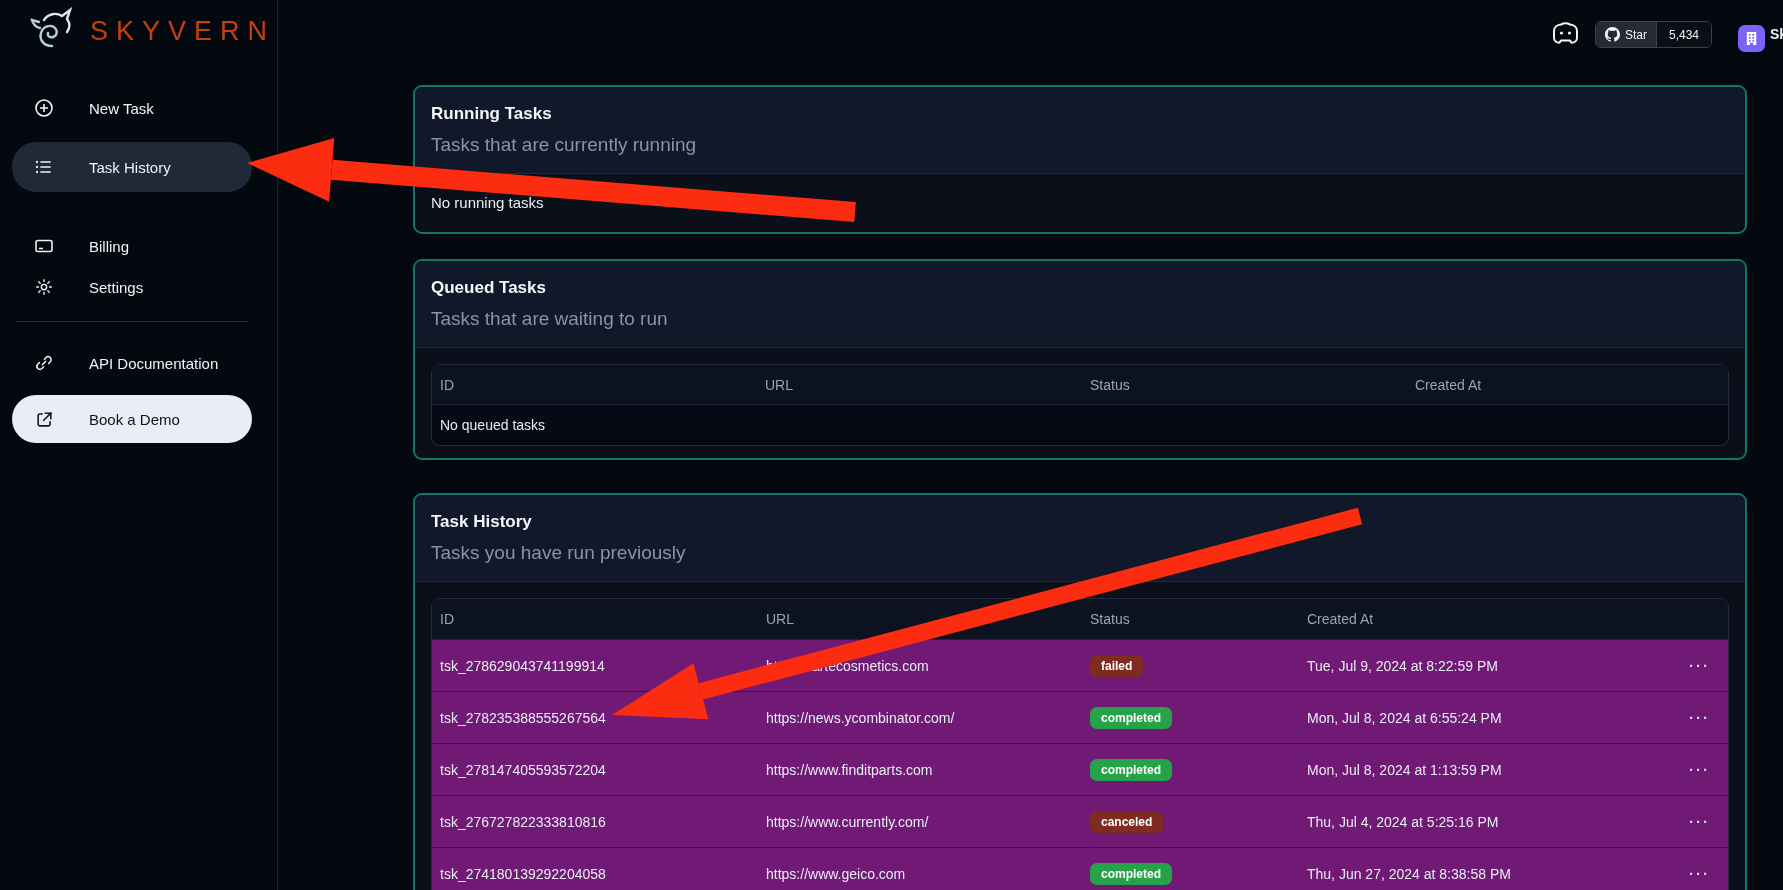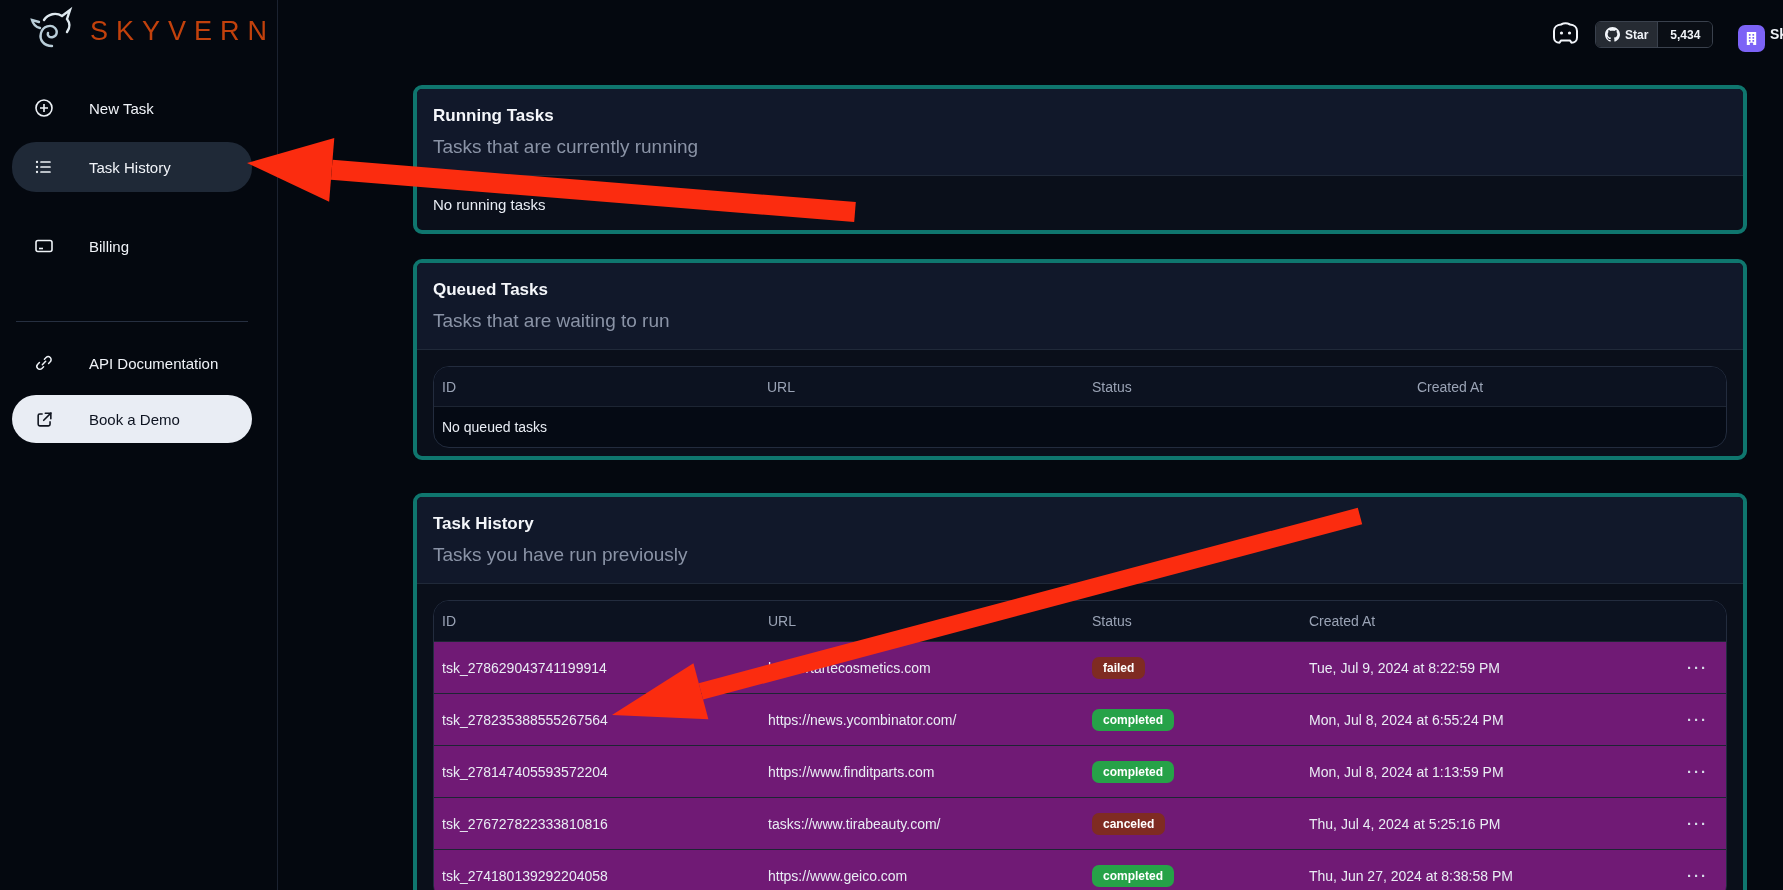--- a/index.html
+++ b/index.html
@@ -19,36 +19,36 @@
               display:flex; align-items:center; gap:35px; padding-left:22px;
               border-radius:24px; font-size:15px; color:#f0f3f8; cursor:pointer; }
   .nav-item.active { background:#1f2937; height:50px; }
   .nav-item .ic { width:20px; height:20px; flex:0 0 20px; display:flex; align-items:center; justify-content:center; }
   .side-divider { position:absolute; left:16px; top:321px; width:232px; height:1px; background:#262f40; }
   .nav-item.cta { background:#e9edf4; color:#0d1320; height:48px; font-weight:500; }
   
   .topbar-item { position:absolute; }
   .gh-btn { left:1595px; top:21px; height:27px; display:flex; align-items:stretch;
             border:1px solid #3a414d; border-radius:6px; overflow:hidden;
-            font-size:12px; font-weight:700; color:#f0f3f8; cursor:pointer; }
+            font-size:12px; font-weight:400; color:#f0f3f8; cursor:pointer; }
   .gh-left { background:#262b33; display:flex; align-items:center; gap:5px; padding:0 9px; }
   .gh-right { background:#0a0e15; display:flex; align-items:center; padding:0 12px; border-left:1px solid #3a414d; }
   .avatar { left:1738px; top:25px; width:27px; height:27px; border-radius:7px;
             display:flex; align-items:center; justify-content:center; cursor:pointer; }
   .org-clip { left:1770px; top:26px; font-size:14px; font-weight:600; color:#eef2f7; white-space:nowrap; }
   
   .card { position:absolute; left:413px; width:1334px; background:#0a0f1a;
-          border:4px solid #0f766e; border-radius:9px; overflow:hidden; }
+          border:2px solid #0f766e; border-radius:9px; overflow:hidden; }
   .card-header { background:#11182a; border-bottom:1px solid #202939; padding:17px 16px 0 16px; }
   .card-title { font-size:17px; font-weight:700; color:#f4f6fa; }
   .card-sub { font-size:19px; color:#8a93a6; margin-top:10px; padding-bottom:17px; }
   .card-body { padding:16px; }
   .empty-line { font-size:15px; color:#e9edf4; padding:20px 0 0 16px; }
   
-  .tbl { border:1px solid #232c3e; border-radius:16px; overflow:hidden; background:#050a14; }
+  .tbl { border:1px solid #232c3e; border-radius:9px; overflow:hidden; background:#050a14; }
   .tr { display:grid; align-items:center; }
   .tr.head { background:#0c1220; color:#9aa3b5; font-size:14px; }
   .tr.head .td { font-weight:500; }
   .td { padding:0 8px; font-size:14px; white-space:nowrap; overflow:hidden; }
   .grid-q { grid-template-columns:325px 325px 325px 323px; height:39px; }
   .grid-h { grid-template-columns:326px 324px 217px 353px 1fr; }
   .tr.head.grid-h { height:40px; }
   .tr.row { border-top:1px solid #1d2533; height:52px; background:#701a75; }
   .tr.rowq { border-top:1px solid #1d2533; height:41px; }
   .badge { display:inline-block; padding:4px 11px; border-radius:7px;
@@ -99,20 +99,31 @@
   <div class="nav-item" style="top:224px">
     <span class="ic">
       <svg class="icon" width="20" height="20" viewBox="0 0 20 20" fill="none" stroke="#eef2f7" stroke-width="1.6">
           <rect x="2" y="4.5" width="16" height="11" rx="2"></rect>
           <path d="M5 12.5h4"></path>
         </svg>
     </span>
     <span>Billing</span>
   </div>
 
+  <div class="nav-item" style="top:265px">
+    <span class="ic">
+      <svg class="icon" width="20" height="20" viewBox="0 0 24 24" fill="none" stroke="#eef2f7" stroke-width="1.7">
+        <circle cx="12" cy="12" r="3.2"></circle>
+        <g stroke-linecap="round">
+          <path d="M12 3.2v2.2M12 18.6v2.2M3.2 12h2.2M18.6 12h2.2M5.8 5.8l1.6 1.6M16.6 16.6l1.6 1.6M18.2 5.8l-1.6 1.6M7.4 16.6l-1.6 1.6"></path>
+        </g>
+      </svg>
+    </span>
+    <span>Settings</span>
+  </div>
 
   <div class="side-divider"></div>
 
   <div class="nav-item" style="top:341px">
     <span class="ic">
       <svg class="icon" width="20" height="20" viewBox="0 0 24 24" fill="none" stroke="#eef2f7" stroke-width="1.8" stroke-linecap="round">
           <path d="M10 14 L14 10"></path>
           <path d="M12.5 7.5l2-2a3.5 3.5 0 0 1 5 5l-2 2"></path>
           <path d="M11.5 16.5l-2 2a3.5 3.5 0 0 1-5-5l2-2"></path>
         </svg>
@@ -216,21 +227,21 @@
           </div>
           <div class="tr row grid-h">
             <div class="td">tsk_278147405593572204</div>
             <div class="td">https://www.finditparts.com</div>
             <div class="td"><span class="badge badge-green">completed</span></div>
             <div class="td">Mon, Jul 8, 2024 at 1:13:59 PM</div>
             <div class="td menu-td">···</div>
           </div>
           <div class="tr row grid-h">
             <div class="td">tsk_276727822333810816</div>
-            <div class="td">tasks://www.tirabeauty.com/</div>
+            <div class="td">https://www.currently.com/</div>
             <div class="td"><span class="badge badge-red">canceled</span></div>
             <div class="td">Thu, Jul 4, 2024 at 5:25:16 PM</div>
             <div class="td menu-td">···</div>
           </div>
           <div class="tr row grid-h">
             <div class="td">tsk_274180139292204058</div>
             <div class="td">https://www.geico.com</div>
             <div class="td"><span class="badge badge-green">completed</span></div>
             <div class="td">Thu, Jun 27, 2024 at 8:38:58 PM</div>
             <div class="td menu-td">···</div>

